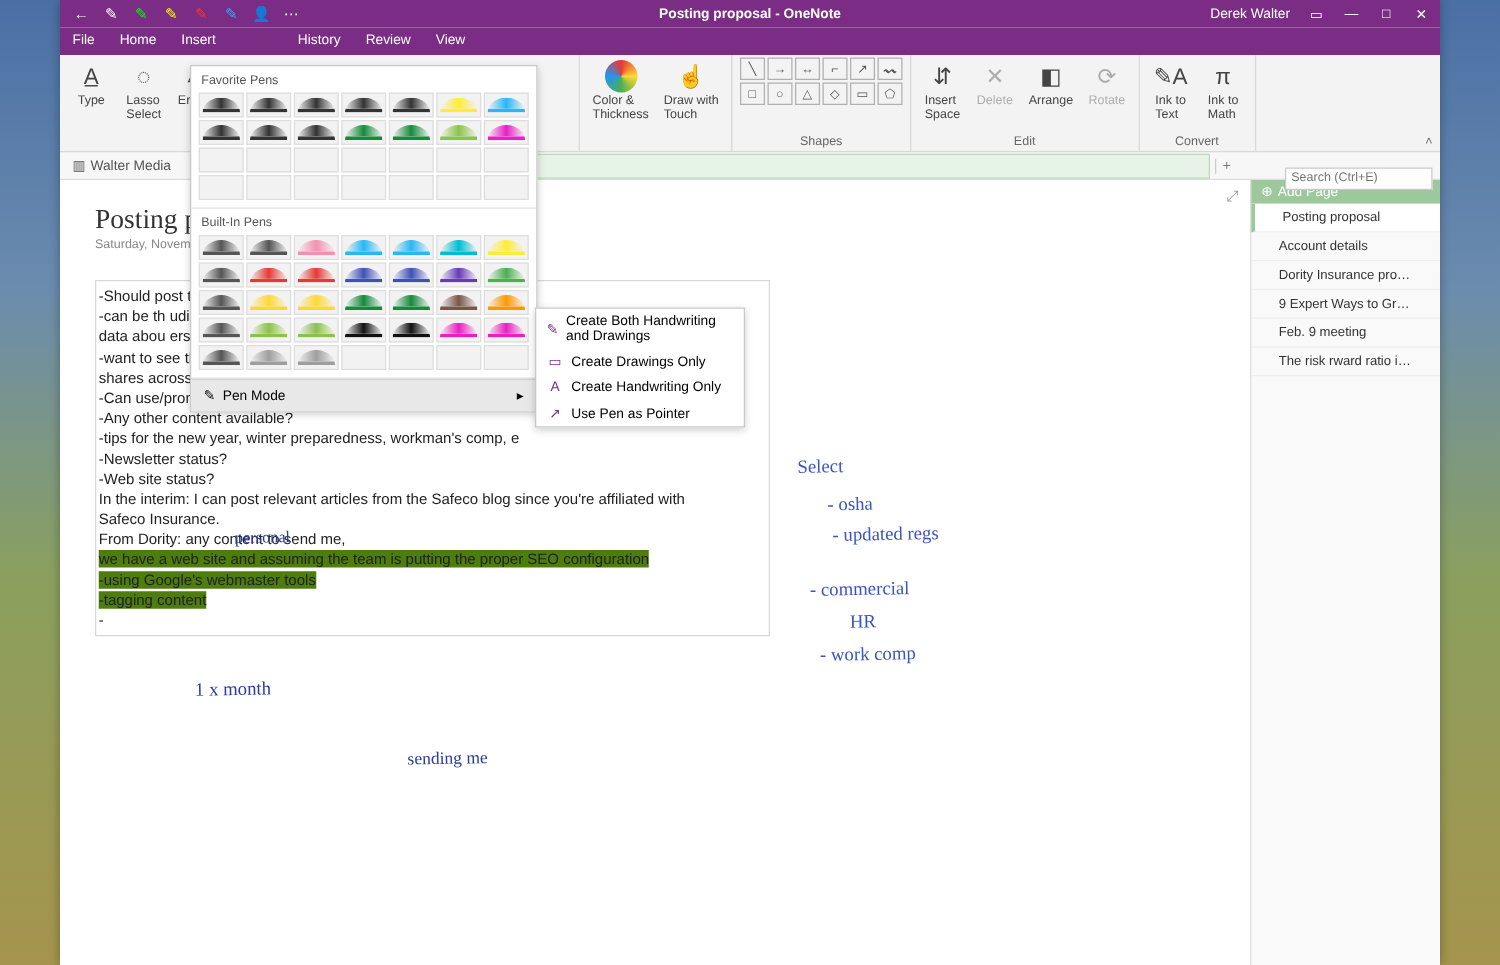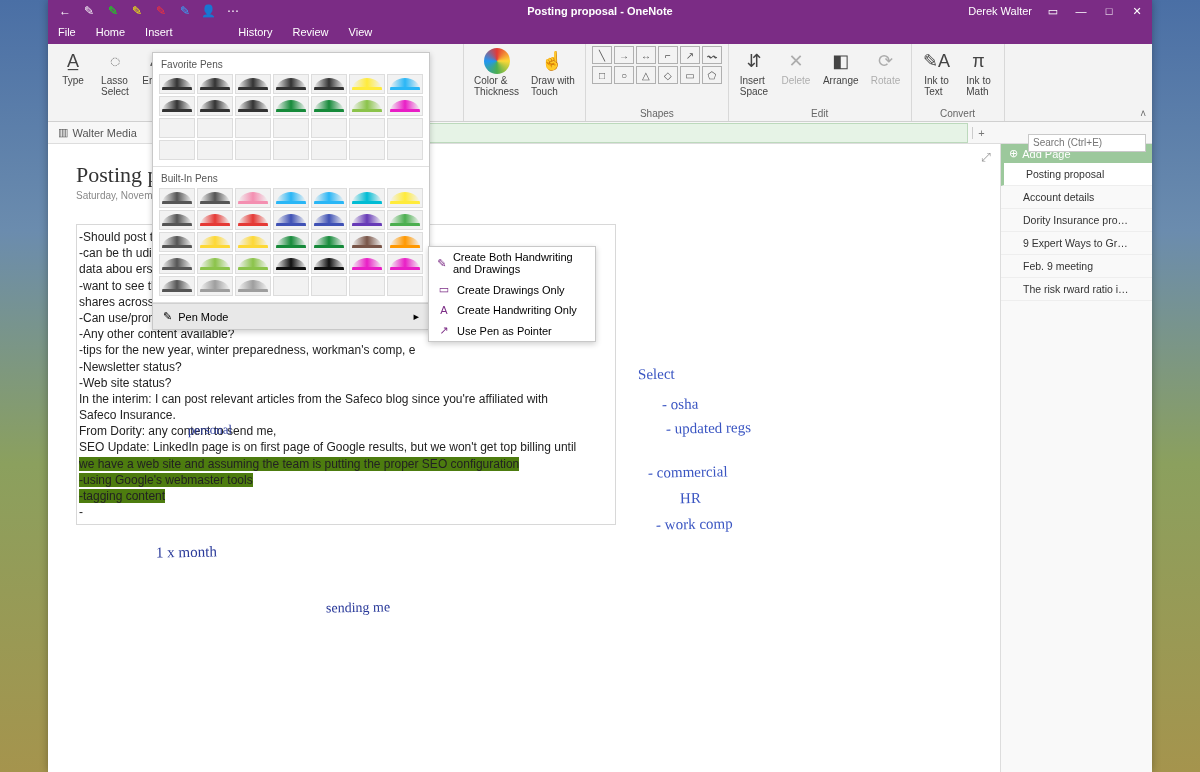--- a/index.html
+++ b/index.html
@@ -415,21 +415,20 @@
           <p>shares across F</p>
           <p>-Can use/prom</p>
           <p>-Any other content available?</p>
           <p>    -tips for the new year, winter preparedness, workman's comp, e</p>
           <p>-Newsletter status?</p>
           <p>-Web site status?</p>
           <p></p>
           <p>In the interim: I can post relevant articles from the Safeco blog since you're affiliated with</p>
           <p>Safeco Insurance.</p>
           <p>From Dority: any content to send me,</p>
-          <p>SEO Update: LinkedIn page is on first page of Google results, but we won't get top billing until</p>
           <p><span class="hl">we have a web site and assuming the team is putting the proper SEO configuration</span></p>
           <p><span class="hl">-using Google's webmaster tools</span></p>
           <p><span class="hl">-tagging content</span></p>
           <p>-</p>
         </div>
 
       <div class="ink" style="left:140px;top:278px;font-size:13px">personal</div>
       <div class="ink" style="left:108px;top:400px">1 x month</div>
       <div class="ink" style="left:278px;top:456px;font-size:14px">sending   me</div>
       <div class="ink ink2" style="left:590px;top:222px">Select</div>

